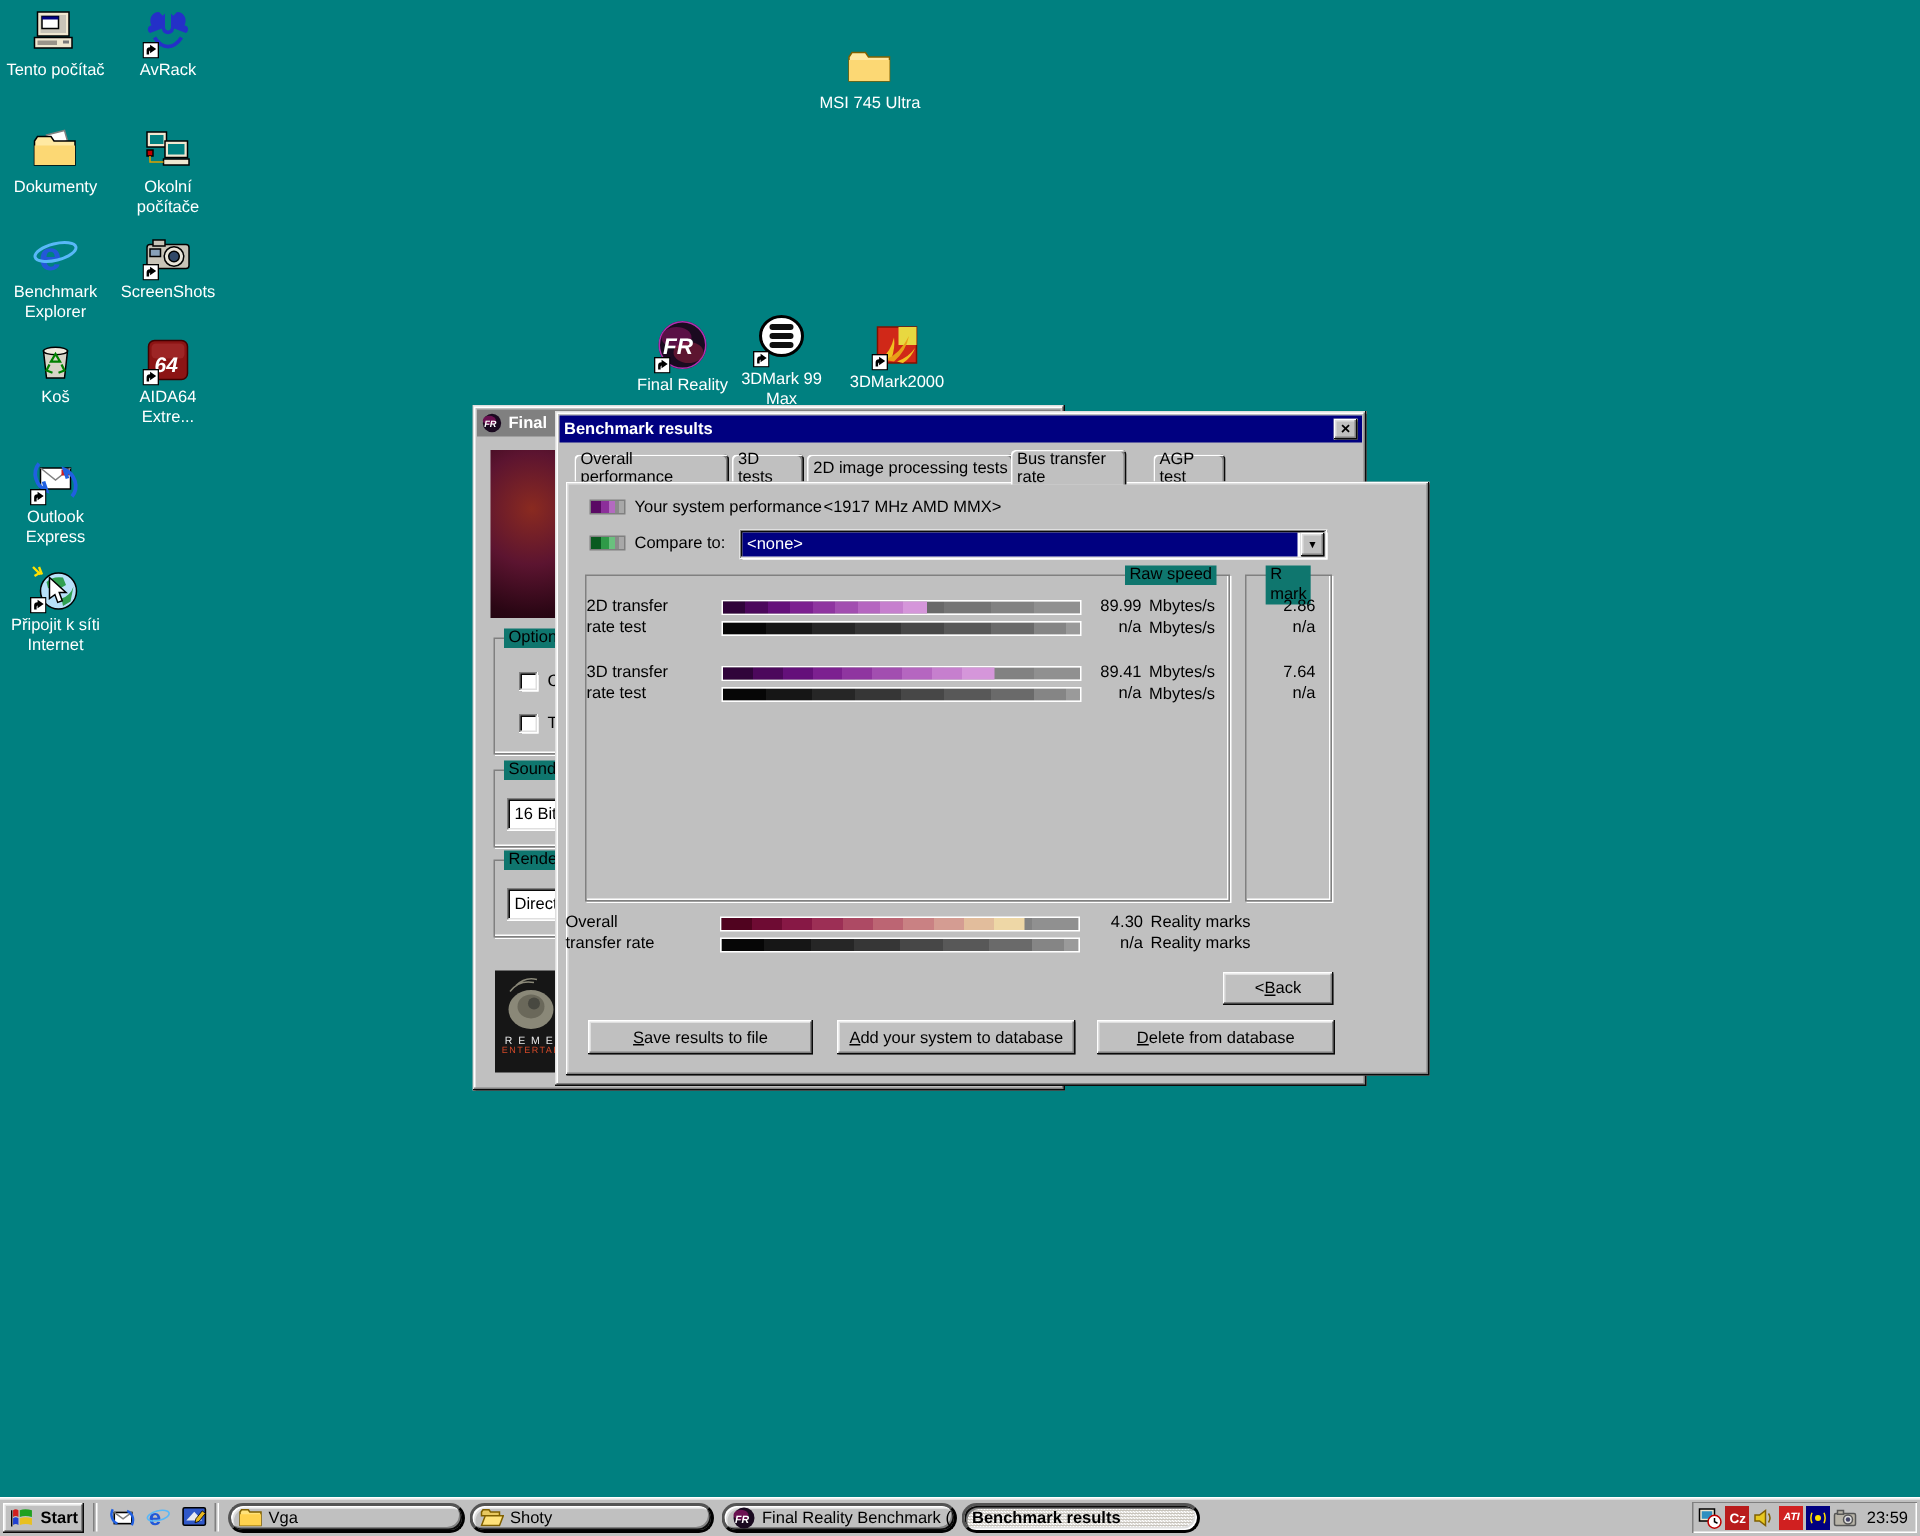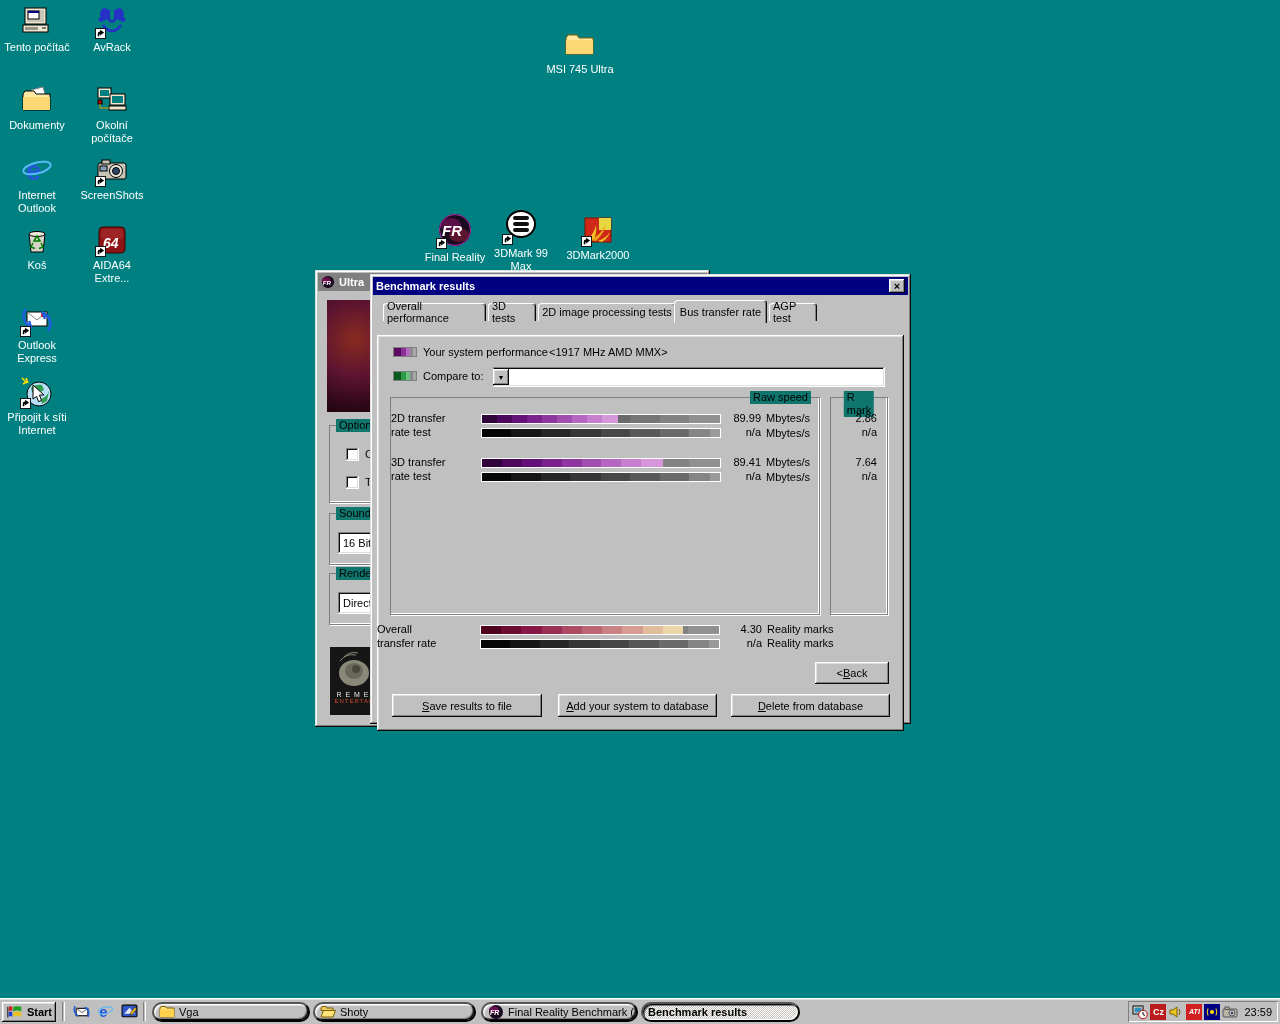--- a/index.html
+++ b/index.html
@@ -133,21 +133,21 @@
   <div class="lbl">Okolní počítače</div>
 </div>
 
 <div class="dicon" style="left:0;top:154px">
   <div class="ic">
     <svg viewBox="0 0 32 32">
         <text x="5" y="26" font-size="27" font-weight="bold" fill="#2258d8" font-family="Liberation Sans, sans-serif">e</text>
         <ellipse cx="16" cy="14" rx="14" ry="5.5" fill="none" stroke="#58b8f8" stroke-width="2" transform="rotate(-14 16 14)"></ellipse>
       </svg>
   </div>
-  <div class="lbl">Internet Outlook</div>
+  <div class="lbl">Benchmark Explorer</div>
 </div>
 
 <div class="dicon" style="left:75px;top:154px">
   <div class="ic">
     <svg viewBox="0 0 32 32">
         <rect x="2" y="9" width="28" height="16" rx="2" fill="#c8c4b8" stroke="#000"></rect>
         <rect x="6" y="6" width="8" height="4" fill="#c8c4b8" stroke="#000"></rect>
         <circle cx="20" cy="17" r="6.5" fill="#e8e4d8" stroke="#000"></circle>
         <circle cx="20" cy="17" r="3.5" fill="#304868" stroke="#000"></circle>
         <rect x="4" y="12" width="7" height="5" fill="#88a0b8" stroke="#000"></rect>
@@ -298,21 +298,21 @@
 
 <div class="win" style="left:315px;top:270px;width:395px;height:457px;z-index:10">
   <div class="tbar inactive">
     <span class="ticon" style="width:14px;height:14px">
       <svg viewBox="0 0 16 16">
           <circle cx="8" cy="8" r="7" fill="#1a0a20"></circle>
           <ellipse cx="6" cy="6" rx="5" ry="3.5" fill="#6a1050"></ellipse>
           <text x="2" y="11" font-size="7" font-weight="bold" font-style="italic" fill="#fff" font-family="Liberation Serif, serif">FR</text>
         </svg>
     </span>
-    <span>Ultra</span>
+    <span>Final</span>
   </div>
   <div class="abs" style="left:12px;top:30px;width:92px;height:112px;background:radial-gradient(circle at 30% 35%,#8a2a20 0%,#5c1430 38%,#2a0614 72%,#140208 100%)">
     <span class="abs" style="right:2px;top:28px;font-size:46px;font-weight:bold;font-style:italic;color:#f2f2f2;font-family:'Liberation Serif',serif">F</span>
   </div>
   <div class="grp" style="left:14px;top:155px;width:110px;height:78px">
     <span class="glab" style="left:6px">Option</span>
     <span class="cbox" style="left:16px;top:22px"></span>
     <span class="abs" style="left:35px;top:22px">C</span>
     <span class="cbox" style="left:16px;top:50px"></span>
     <span class="abs" style="left:35px;top:50px">T</span>
@@ -351,36 +351,37 @@
 
   <div class="tab" style="left:13px;top:29px;width:103px">
       <span>Overall performance</span>
     </div>
   <div class="tab" style="left:118px;top:29px;width:48px">
       <span>3D tests</span>
     </div>
   <div class="tab" style="left:168px;top:29px;width:138px">
       <span>2D image processing tests</span>
     </div>
-  <div class="tab active" style="left:304px;top:26px;width:93px;height:23px">
+  <div class="tab active" style="left:304px;top:26px;width:77px;height:23px">
       <span>Bus transfer rate</span>
     </div>
   <div class="tab" style="left:399px;top:29px;width:48px">
       <span>AGP test</span>
     </div>
 
-  <div class="panel" style="left:7px;top:61px;width:527px;height:396px">
+  <div class="panel" style="left:7px;top:47px;width:576px;height:396px">
 
     <span class="swatch sw-purple" style="left:16px;top:12px"></span>
     <span class="abs" style="left:46px;top:11px">Your system performance</span>
     <span class="abs" style="left:172px;top:11px">&lt;1917 MHz AMD MMX&gt;</span>
 
     <span class="swatch sw-green" style="left:16px;top:36px"></span>
     <span class="abs" style="left:46px;top:35px">Compare to:</span>
     <div class="abs sunk" style="left:116px;top:32px;width:392px;height:20px;background:#fff;display:flex">
+      <div style="flex:1;margin:2px;background:#000080;color:#fff;display:flex;align-items:center;padding-left:3px">&lt;none&gt;</div>
       <span class="btn" style="width:16px;margin:2px 2px 2px 0;font-size:7px">
           <span>▼</span>
         </span>
     </div>
 
     <div class="grp" style="left:13px;top:62px;width:430px;height:218px">
       <span class="glab" style="right:8px">Raw speed</span>
 
       <span class="rlabel" style="left:0;top:14px;width:80px">2D transfer</span>
       <span class="rlabel" style="left:0;top:28px;width:80px">rate test</span>

